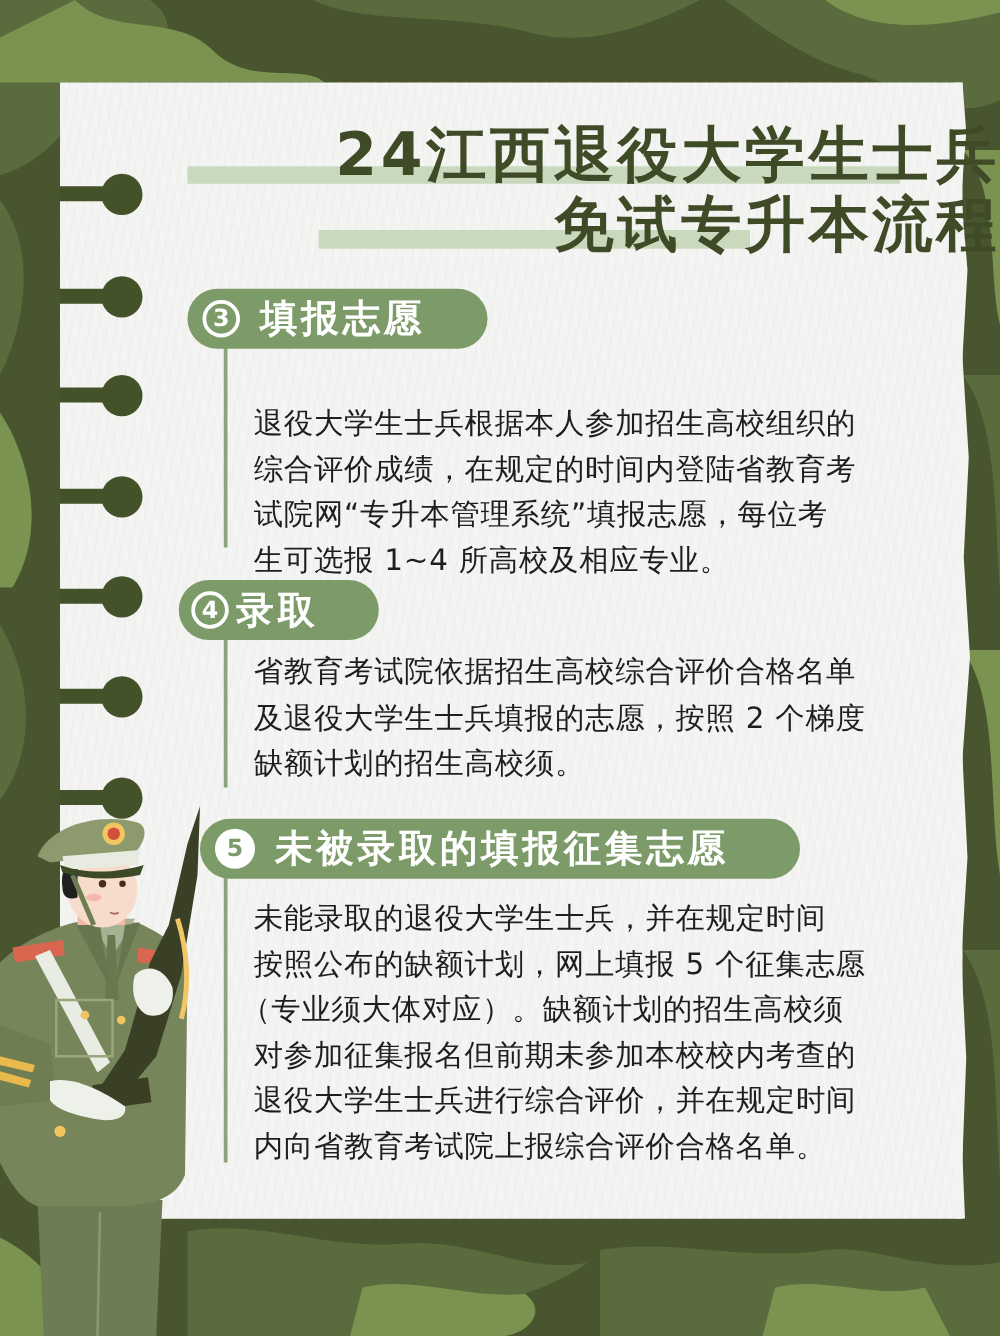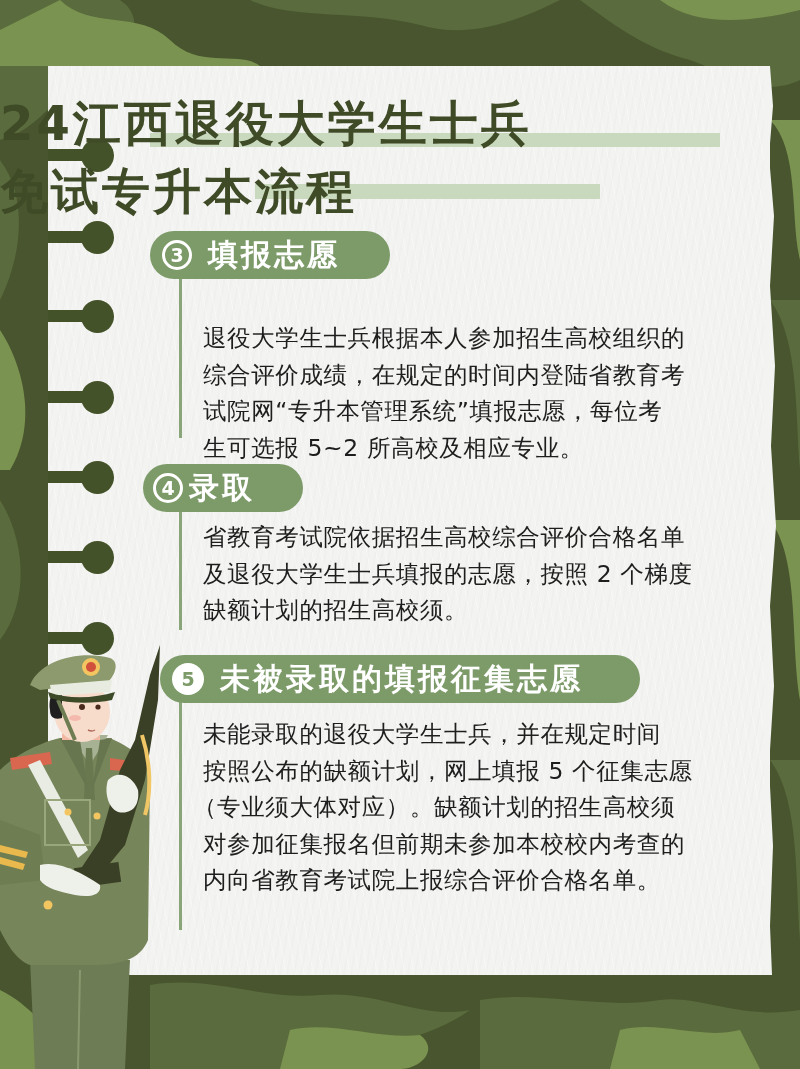--- a/index.html
+++ b/index.html
@@ -21,21 +21,21 @@
     }
     .hole {
       position: absolute; width: 33px; height: 33px; border-radius: 50%;
       background: #445229;
     }
     .hole-stem {
       position: absolute; height: 12px; background: #445229;
       border-radius: 0 6px 6px 0;
     }
     .title-line {
-      position: absolute; left: 0; width: 800px; text-align: left;
+      position: absolute; left: 0; width: 800px; text-align: right;
       font-weight: bold; font-size: 48px; color: #3f4a26; letter-spacing: 3px;
       z-index: 2;
     }
     .hl { position: absolute; background: #c8d9bd; z-index: 1; }
     .pill {
       position: absolute; height: 48px; border-radius: 24px;
       background: #7d9b69; display: flex; align-items: center;
       padding-left: 12px; box-sizing: border-box; z-index: 2;
     }
     .pill .num {
@@ -101,35 +101,35 @@
   <div class="hole" style="left:81px;top:461px;"></div>
   <div class="hole-stem" style="left:48px;top:551px;width:40px;"></div>
   <div class="hole" style="left:81px;top:541px;"></div>
   <div class="hole-stem" style="left:48px;top:632px;width:40px;"></div>
   <div class="hole" style="left:81px;top:622px;"></div>
 </div>
 
 <div class="hl" style="left:150px;top:133px;width:570px;height:14px;"></div>
 <div class="title-line" style="top:92px;">24江西退役大学生士兵</div>
 <div class="hl" style="left:255px;top:184px;width:345px;height:15px;"></div>
-<div class="title-line" style="top:160px;font-family:Liberation Mono, monospace;">免试专升本流程</div>
+<div class="title-line" style="top:148px;font-family:Liberation Mono, monospace;">免试专升本流程</div>
 
 <div class="timeline" style="top:270px;height:168px;"></div>
 <div class="timeline" style="top:505px;height:125px;"></div>
 <div class="timeline" style="top:695px;height:235px;"></div>
 
 <div class="pill" style="left:150px;top:231px;width:240px;">
   <span class="num">3</span>
   <span class="label">填报志愿</span>
 </div>
 <div class="body-text" style="top:292px;margin-top:28px;">
   <div>退役大学生士兵根据本人参加招生高校组织的</div>
   <div>综合评价成绩，在规定的时间内登陆省教育考</div>
   <div>试院网“专升本管理系统”填报志愿，每位考</div>
-  <div>生可选报 5~2 所高校及相应专业。</div>
+  <div>生可选报 1~4 所高校及相应专业。</div>
 </div>
 
 <div class="pill" style="left:143px;top:464px;width:160px;padding-left:10px;">
   <span class="num">4</span>
   <span class="label" style="margin-left:6px;text-align:right;">录取</span>
 </div>
 <div class="body-text" style="top:519px;">
   <div>省教育考试院依据招生高校综合评价合格名单</div>
   <div>及退役大学生士兵填报的志愿，按照 2 个梯度</div>
   <div>缺额计划的招生高校须。</div>
@@ -137,20 +137,21 @@
 
 <div class="pill" style="left:160px;top:655px;width:480px;">
   <span class="num solid">5</span>
   <span class="label">未被录取的填报征集志愿</span>
 </div>
 <div class="body-text" style="top:716px;">
   <div>未能录取的退役大学生士兵，并在规定时间</div>
   <div>按照公布的缺额计划，网上填报 5 个征集志愿</div>
   <div style="margin-left:-10px;">（专业须大体对应）。缺额计划的招生高校须</div>
   <div>对参加征集报名但前期未参加本校校内考查的</div>
+  <div>退役大学生士兵进行综合评价，并在规定时间</div>
   <div>内向省教育考试院上报综合评价合格名单。</div>
 </div>
 
 <svg class="soldier" viewBox="0 0 170 429" xmlns="http://www.w3.org/2000/svg">
 
   <path d="M30 320 L130 320 L125 429 L35 429 Z" fill="#6d7c55"></path>
   <path d="M80 330 L78 429" stroke="#8a9870" stroke-width="2"></path>
 
   <path d="M0 130 C20 110 50 100 60 98 L110 98 C125 105 145 115 150 135 L148 300 C140 320 120 325 90 325 L30 325 C15 320 5 300 0 290 Z" fill="#77855a"></path>
 

